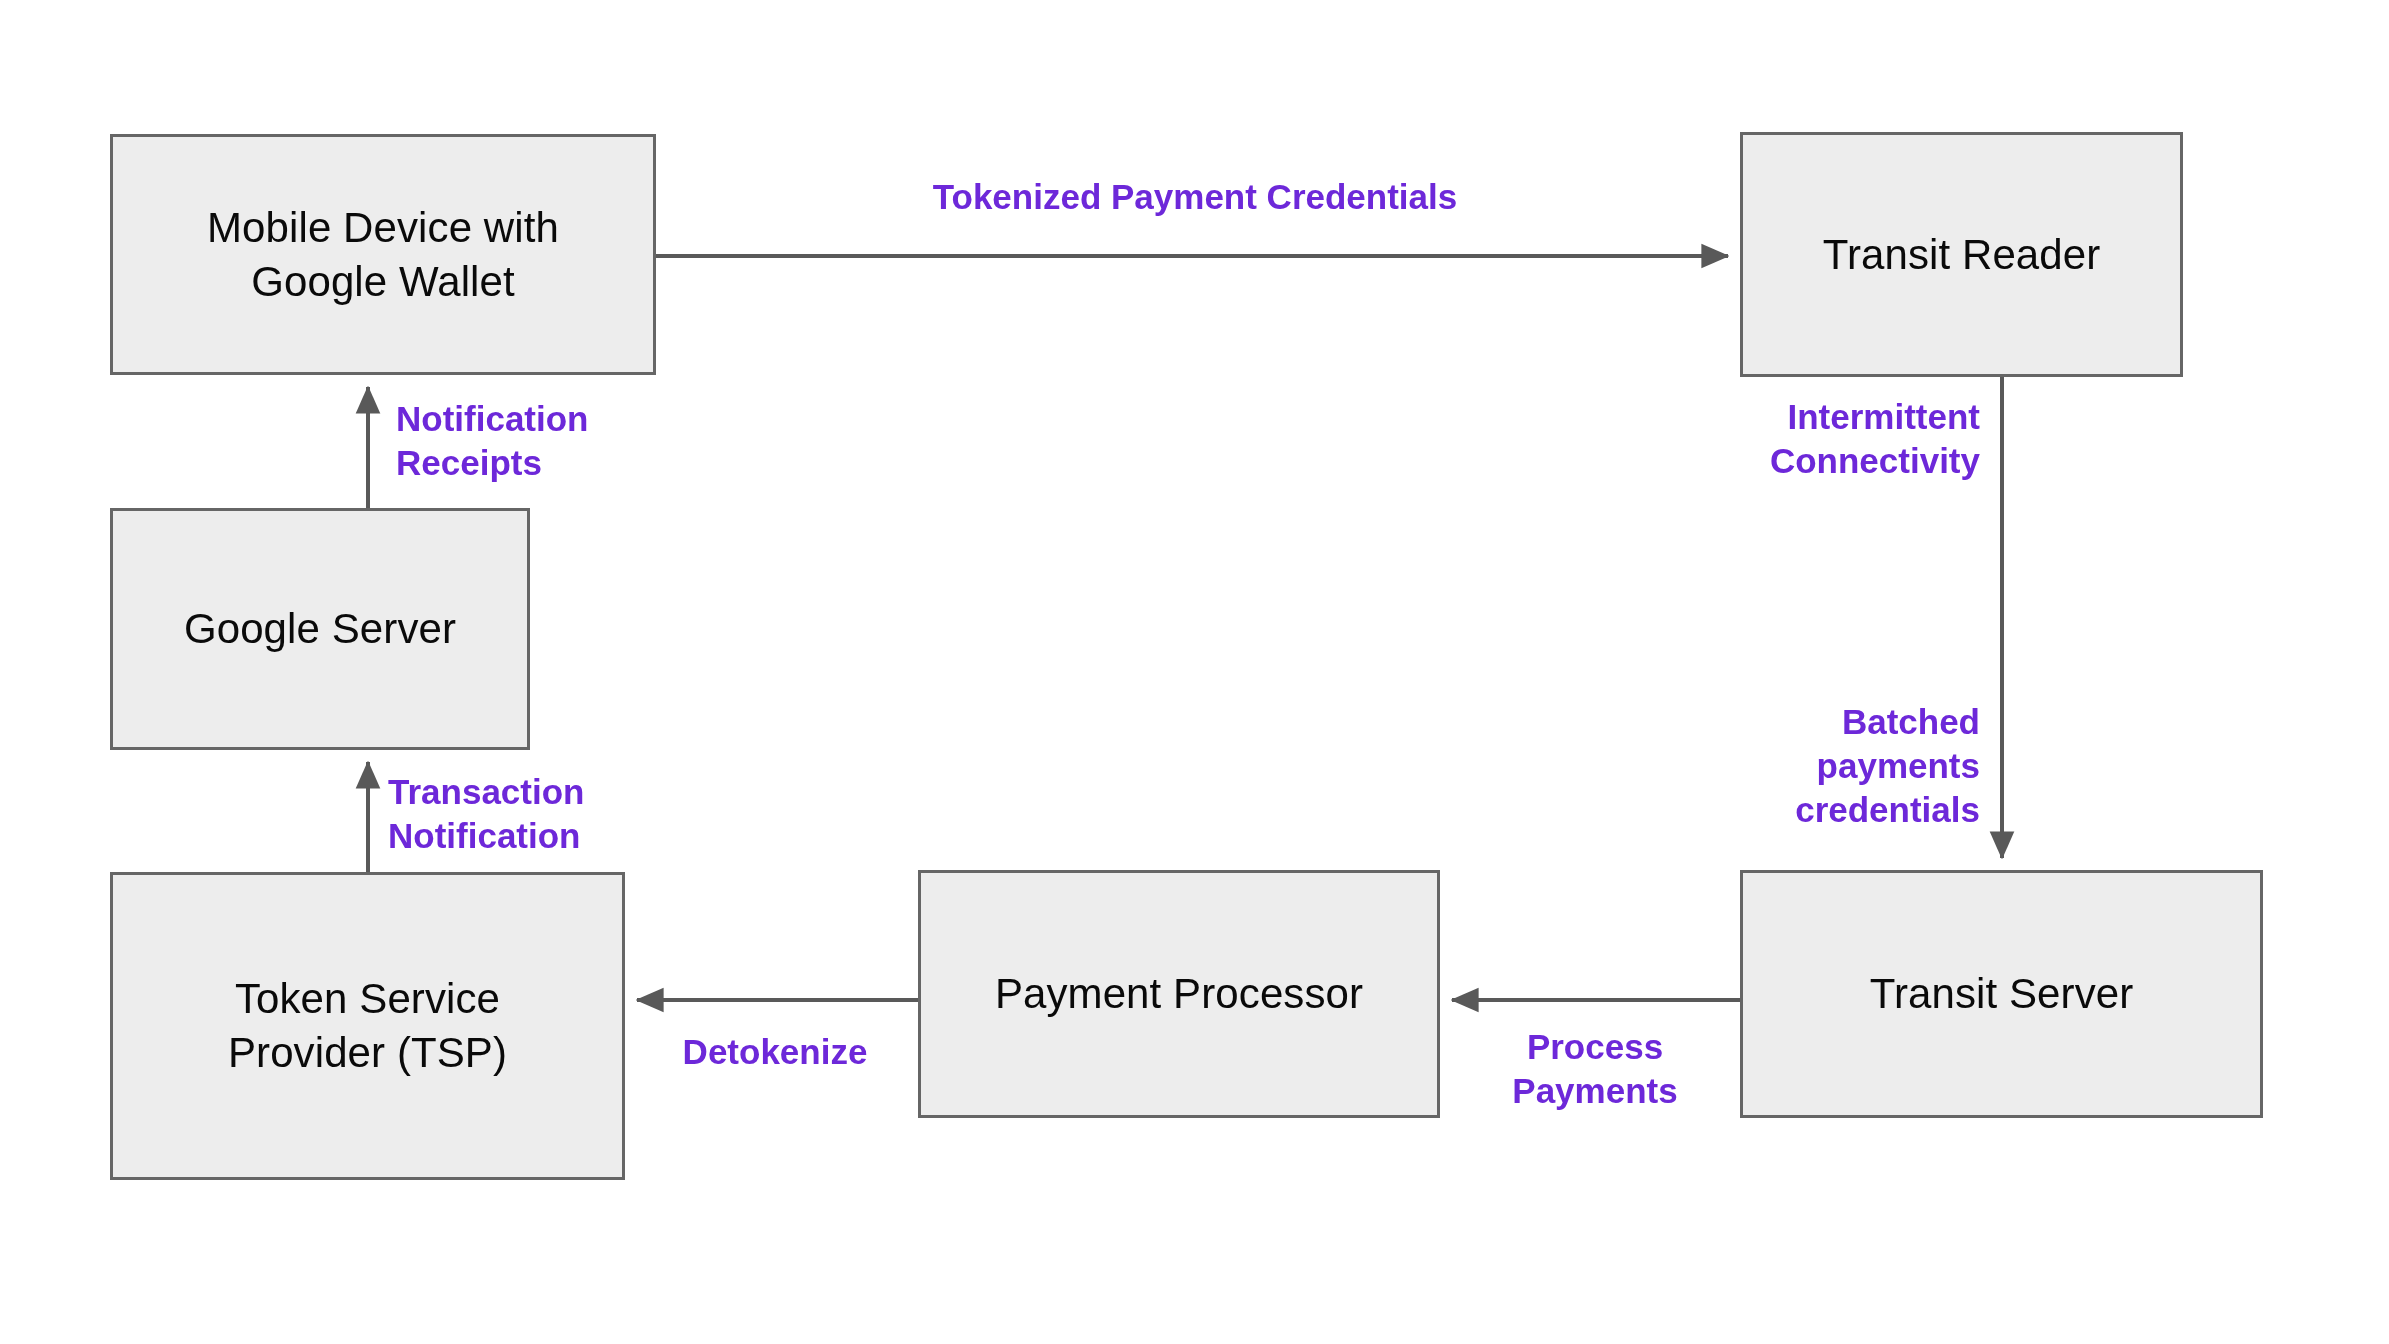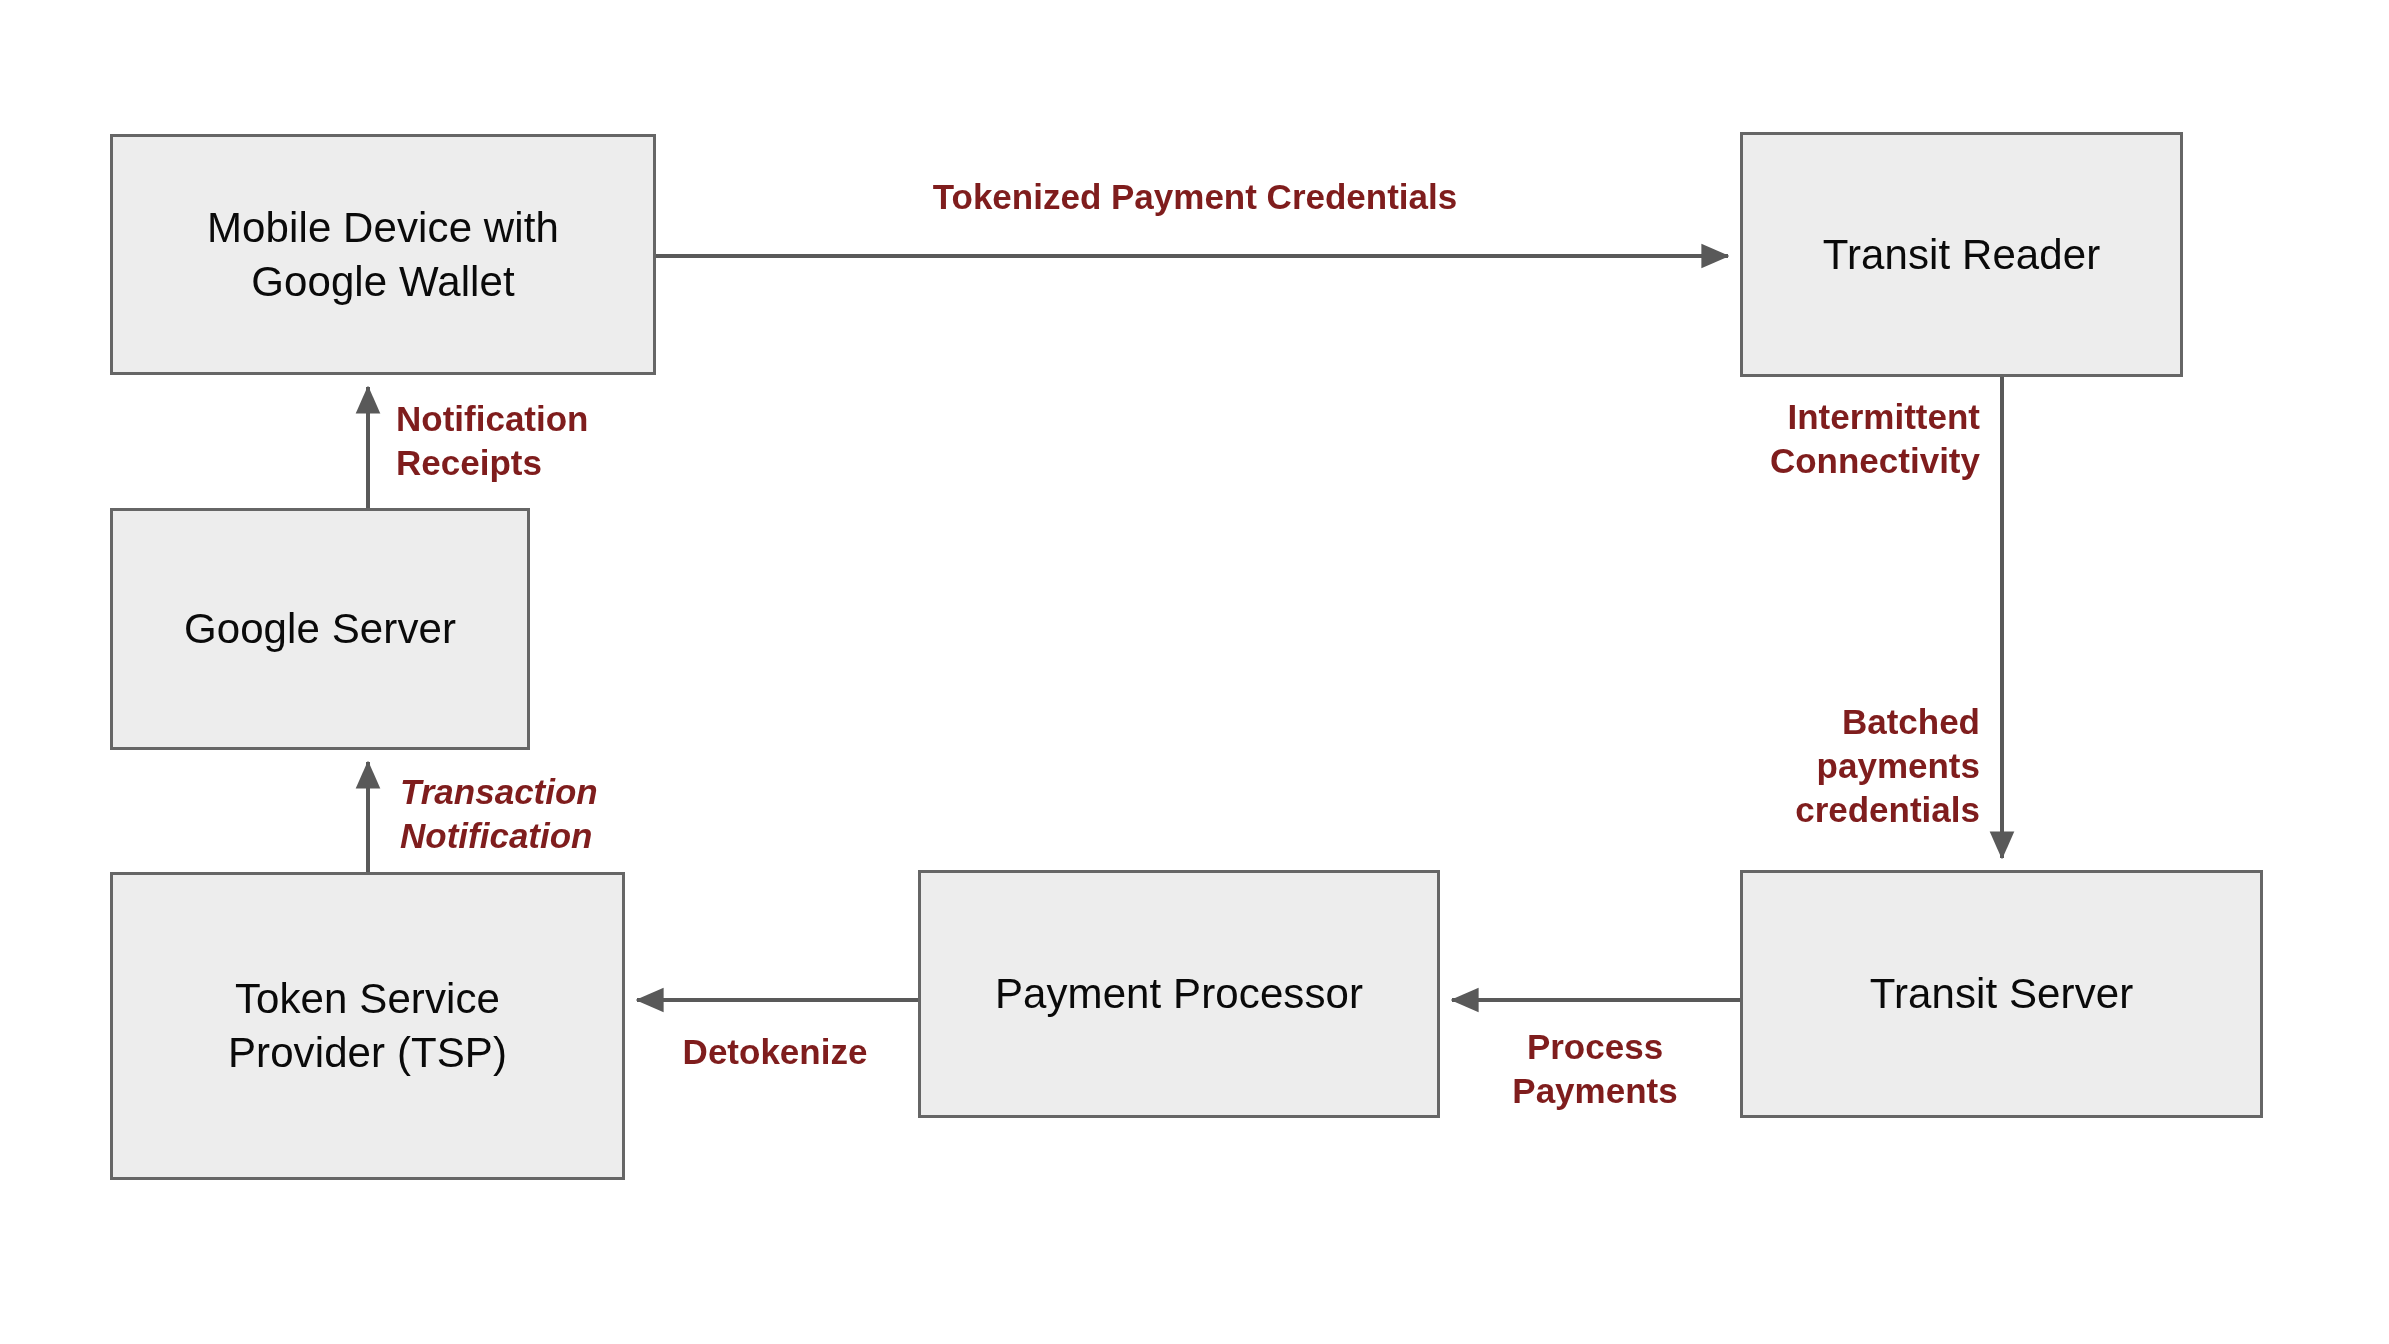--- a/index.html
+++ b/index.html
@@ -45,21 +45,21 @@
     line-height: 1.28;
     white-space: pre-line;
     letter-spacing: 0.1px;
   }
   
   .edge-label {
     position: absolute;
     font-family: "Liberation Sans", sans-serif;
     font-size: 35px;
     font-weight: 700;
-    color: #7f1d1d;
+    color: #6d28d9;
     line-height: 1.25;
     white-space: pre-line;
     background: transparent;
   }
   .edge-label.center { text-align: center; }
   .edge-label.left   { text-align: left; }
   .edge-label.right  { text-align: right; }
 </style>
 </head>
 <body>
@@ -131,19 +131,19 @@
 
   <div class="edge-label right" style="left:1640px; top:700px; width:340px;">Batched
 payments
 credentials</div>
 
   <div class="edge-label center" style="left:1470px; top:1025px; width:250px;">Process
 Payments</div>
 
   <div class="edge-label center" style="left:645px; top:1030px; width:260px;">Detokenize</div>
 
-  <div class="edge-label left" style="left:400px; top:770px; width:300px;font-style:italic;">Transaction
+  <div class="edge-label left" style="left:388px; top:770px; width:300px;">Transaction
 Notification</div>
 
   <div class="edge-label left" style="left:396px; top:397px; width:300px;">Notification
 Receipts</div>
 
 </div>
 
 </body></html>

